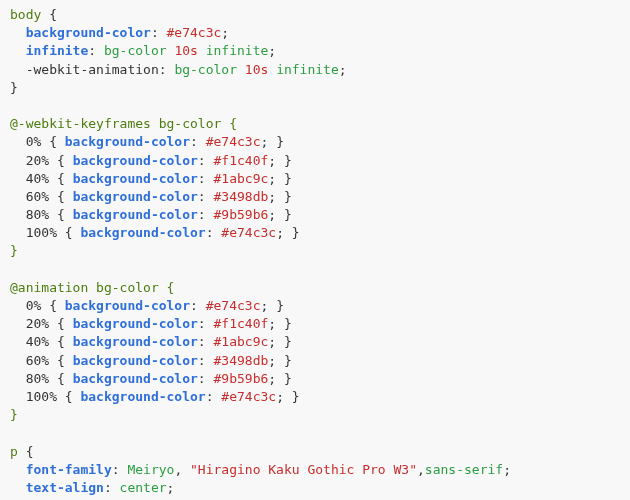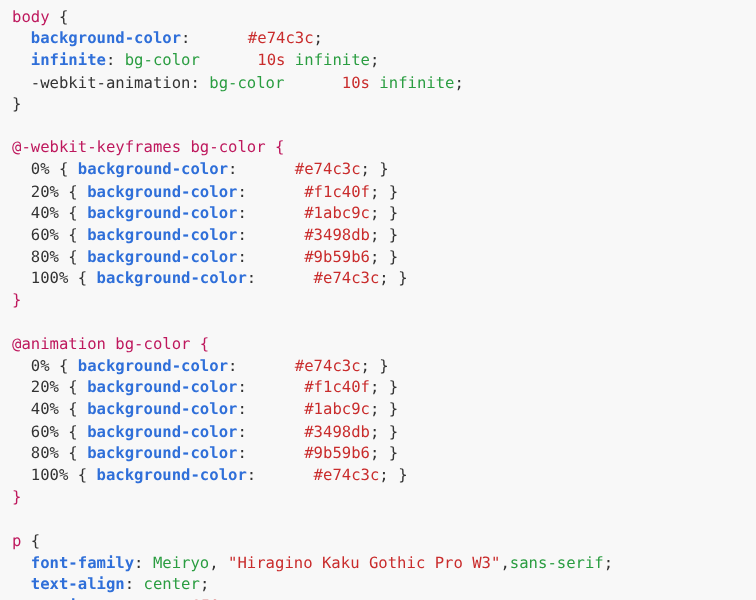--- a/index.html
+++ b/index.html
@@ -8,25 +8,25 @@
     background: #f8f8f8;
     font-family: "Consolas", "Menlo", "DejaVu Sans Mono", monospace;
     font-size: 13px;
     line-height: 1.4;
     color: #333;
   }
   .code {
     padding: 6px 10px;
     white-space: pre;
   }
-  .tok-selector { color: #be185d; text-align: right; }
+  .tok-selector { color: #4d7c0f; text-align: right; }
   .tok-prop     { color: #2f6fd9; font-weight: bold; }
   .tok-value    { color: #2a9d41; }
   .tok-string   { color: #c92c2c; }
-  .tok-num      { color: #c92c2c; margin-left: 40px; }
+  .tok-num      { color: #c92c2c; }
   .tok-pct      { }
   .tok-brace    { color: #333; }
 </style>
 </head>
 <body>
 
 <div class="code"><span><span class="tok-selector">body</span><span> {</span></span>
 <span><span>  </span><span class="tok-prop">background-color</span><span>: </span><span class="tok-num">#e74c3c</span><span>;</span></span>
 <span><span>  </span><span class="tok-prop">infinite</span><span>: </span><span class="tok-value">bg-color</span><span> </span><span class="tok-num">10s</span><span> </span><span class="tok-value">infinite</span><span>;</span></span>
 <span><span>  </span><span>-webkit-animation</span><span>: </span><span class="tok-value">bg-color</span><span> </span><span class="tok-num">10s</span><span> </span><span class="tok-value">infinite</span><span>;</span></span>

